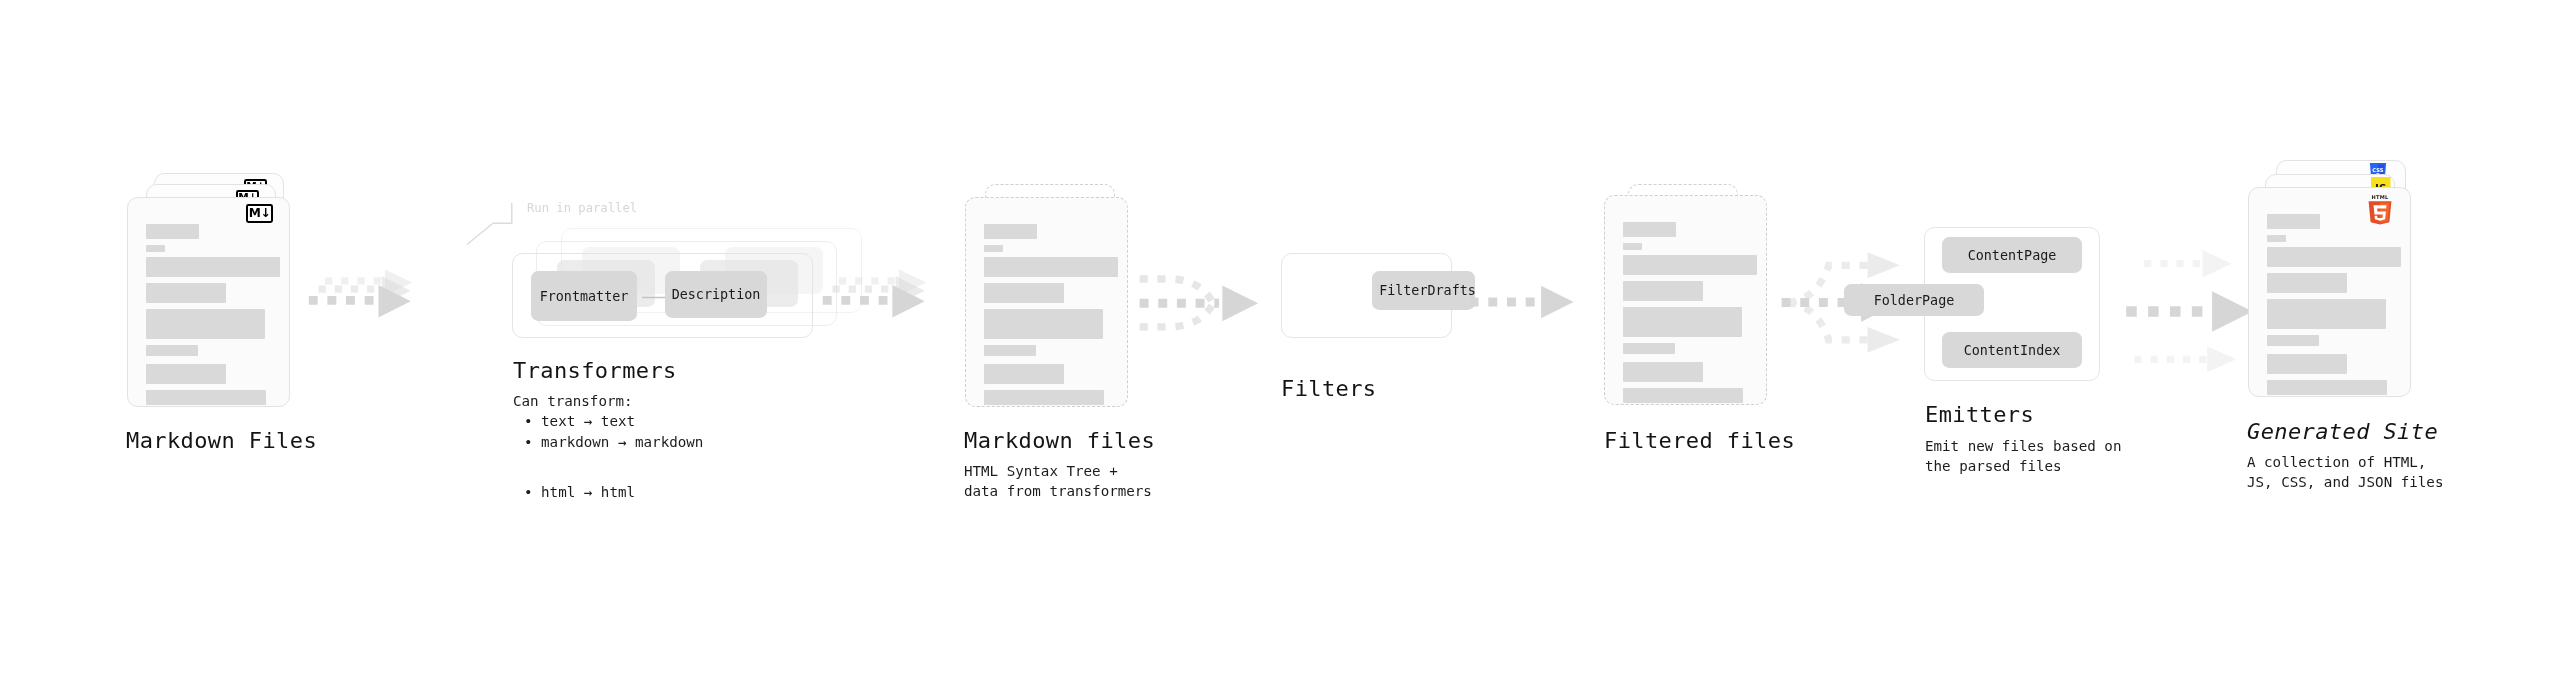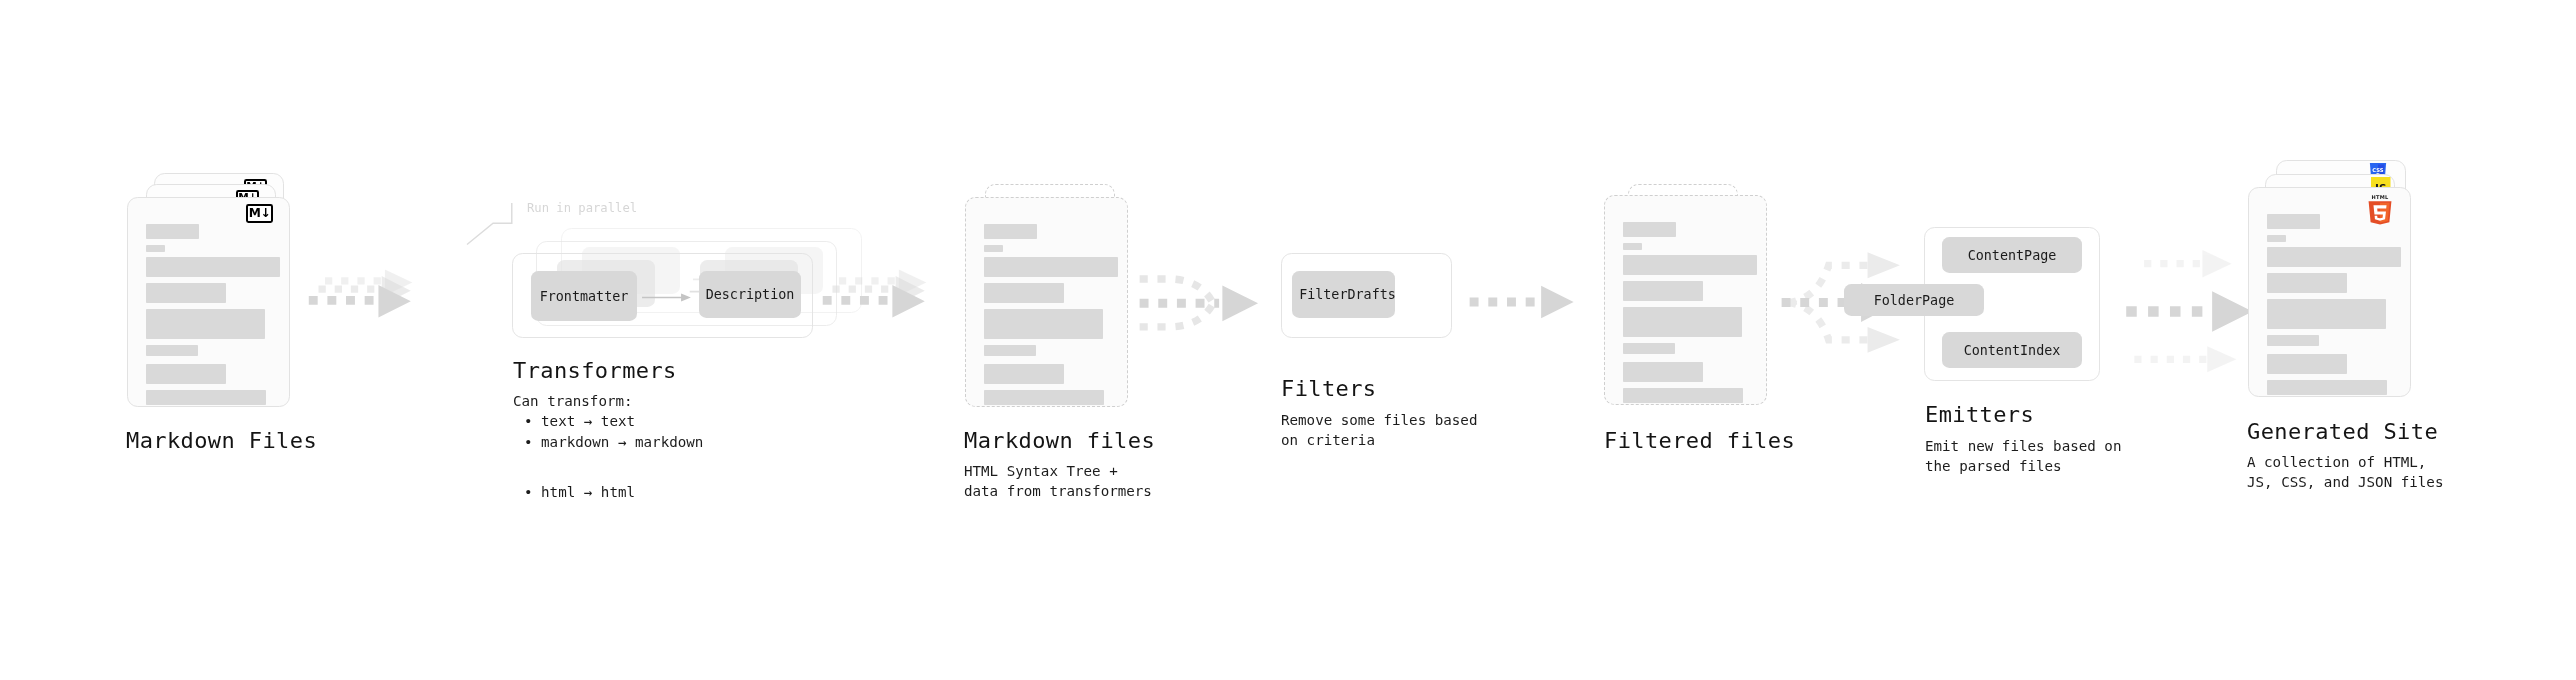--- a/index.html
+++ b/index.html
@@ -210,21 +210,21 @@
   <div class="group-box" style="left:512px; top:253px; width:301px; height:85px;">
   </div>
 
   <div class="chip" style="left:531px; top:271px; width:106px; height:50px;">
     <span>Frontmatter</span>
   </div>
   <svg class="arrow-svg" style="left:642px; top:291px;" width="57" height="13" viewBox="0 0 70 16">
     <line x1="0" y1="8" x2="50" y2="8" stroke="#c4c4c4" stroke-width="2"></line>
     <polygon points="48,3 60,8 48,13" fill="#c4c4c4"></polygon>
   </svg>
-  <div class="chip" style="left:699px; top:271px; width:102px; height:47px;">
+  <div class="chip" style="left:665px; top:271px; width:102px; height:47px;">
     <span>Description</span>
   </div>
 
   <div class="stage-title" style="left:513px; top:358px;">Transformers</div>
   <div class="stage-desc" style="left:513px; top:392px;">Can transform:</div>
   <div class="stage-desc list" style="left:524px; top:411px;">• text → text</div>
   <div class="stage-desc list" style="left:524px; top:432px;">• markdown → markdown</div>
   <div class="stage-desc list" style="left:524px; top:452px;margin-top:30px;">• html → html</div>
 
   <svg class="arrow-svg" style="left:821px; top:268px;" width="146" height="81" viewBox="0 0 180 100">
@@ -271,27 +271,25 @@
       <path d="M 2 33 L 42 33 Q 78 35 92 62"></path>
       <path d="M 2 92 L 42 92 Q 78 90 92 64"></path>
     </g>
     <g stroke="#d6d6d6" stroke-width="11" stroke-dasharray="11 12" stroke-linecap="butt">
       <line x1="2" y1="63" x2="100" y2="63"></line>
     </g>
     <polygon points="104,41 148,63 104,85" fill="#d6d6d6"></polygon>
   </svg>
 
   <div class="group-box" style="left:1281px; top:253px; width:171px; height:85px;"></div>
-  <div class="chip" style="left:1292px; top:271px; width:103px; height:47px;padding-left:8px;">
+  <div class="chip" style="left:1372px; top:271px; width:103px; height:39px;padding-left:8px;">
     <span>FilterDrafts</span>
   </div>
 
   <div class="stage-title" style="left:1281px; top:376px;">Filters</div>
-  <div class="stage-desc" style="left:1281px; top:411px;">Remove some files based
-on criteria</div>
 
   <svg class="arrow-svg" style="left:1468px; top:284px;" width="130" height="49" viewBox="0 0 160 60">
     <g stroke="#d6d6d6" stroke-width="11" stroke-dasharray="11 12" stroke-linecap="butt">
       <line x1="2" y1="22" x2="92" y2="22"></line>
     </g>
     <polygon points="90,2 130,22 90,42" fill="#d6d6d6"></polygon>
   </svg>
 
   <div class="doc-stack">
     <div class="doc-card dashed" style="left:1628px; top:184px; width:110px; height:37px; background:transparent;"></div>
@@ -385,18 +383,18 @@
       <div class="bar" style="left:18px; top:192px; width:120px; height:15.4px;"></div>
     </div>
     <svg class="badge" style="left:2366px; top:193px;" width="28" height="31" viewBox="0 0 34 38">
       <text x="17" y="7" font-family="DejaVu Sans, Liberation Sans, sans-serif" font-size="6.2" font-weight="bold" fill="#1a1a1a" text-anchor="middle" letter-spacing="0.4">HTML</text>
       <path d="M3 10 L31 10 L28.5 36 L17 38.6 L5.5 36 Z" fill="#e44d26"></path>
       <path d="M17 12 L28.7 12 L26.6 34.4 L17 36.6 Z" fill="#f16529"></path>
       <path d="M9 15 L25 15 L24.6 19 L13.6 19 L13.9 22.6 L24.3 22.6 L23.2 32.3 L17 34.1 L10.8 32.3 L10.4 27.8 L13.6 27.8 L13.8 30.2 L17 31.1 L20.2 30.2 L20.6 26.3 L10.2 26.3 Z" fill="#ffffff"></path>
     </svg>
   </div>
 
-  <div class="stage-title" style="left:2247px; top:419px;">Generated Site</div>
+  <div class="stage-title" style="left:2247px; top:419px;font-style:italic;">Generated Site</div>
   <div class="stage-desc" style="left:2247px; top:453px;">A collection of HTML,
 JS, CSS, and JSON files</div>
 
 </div>
 
 
 </body></html>

